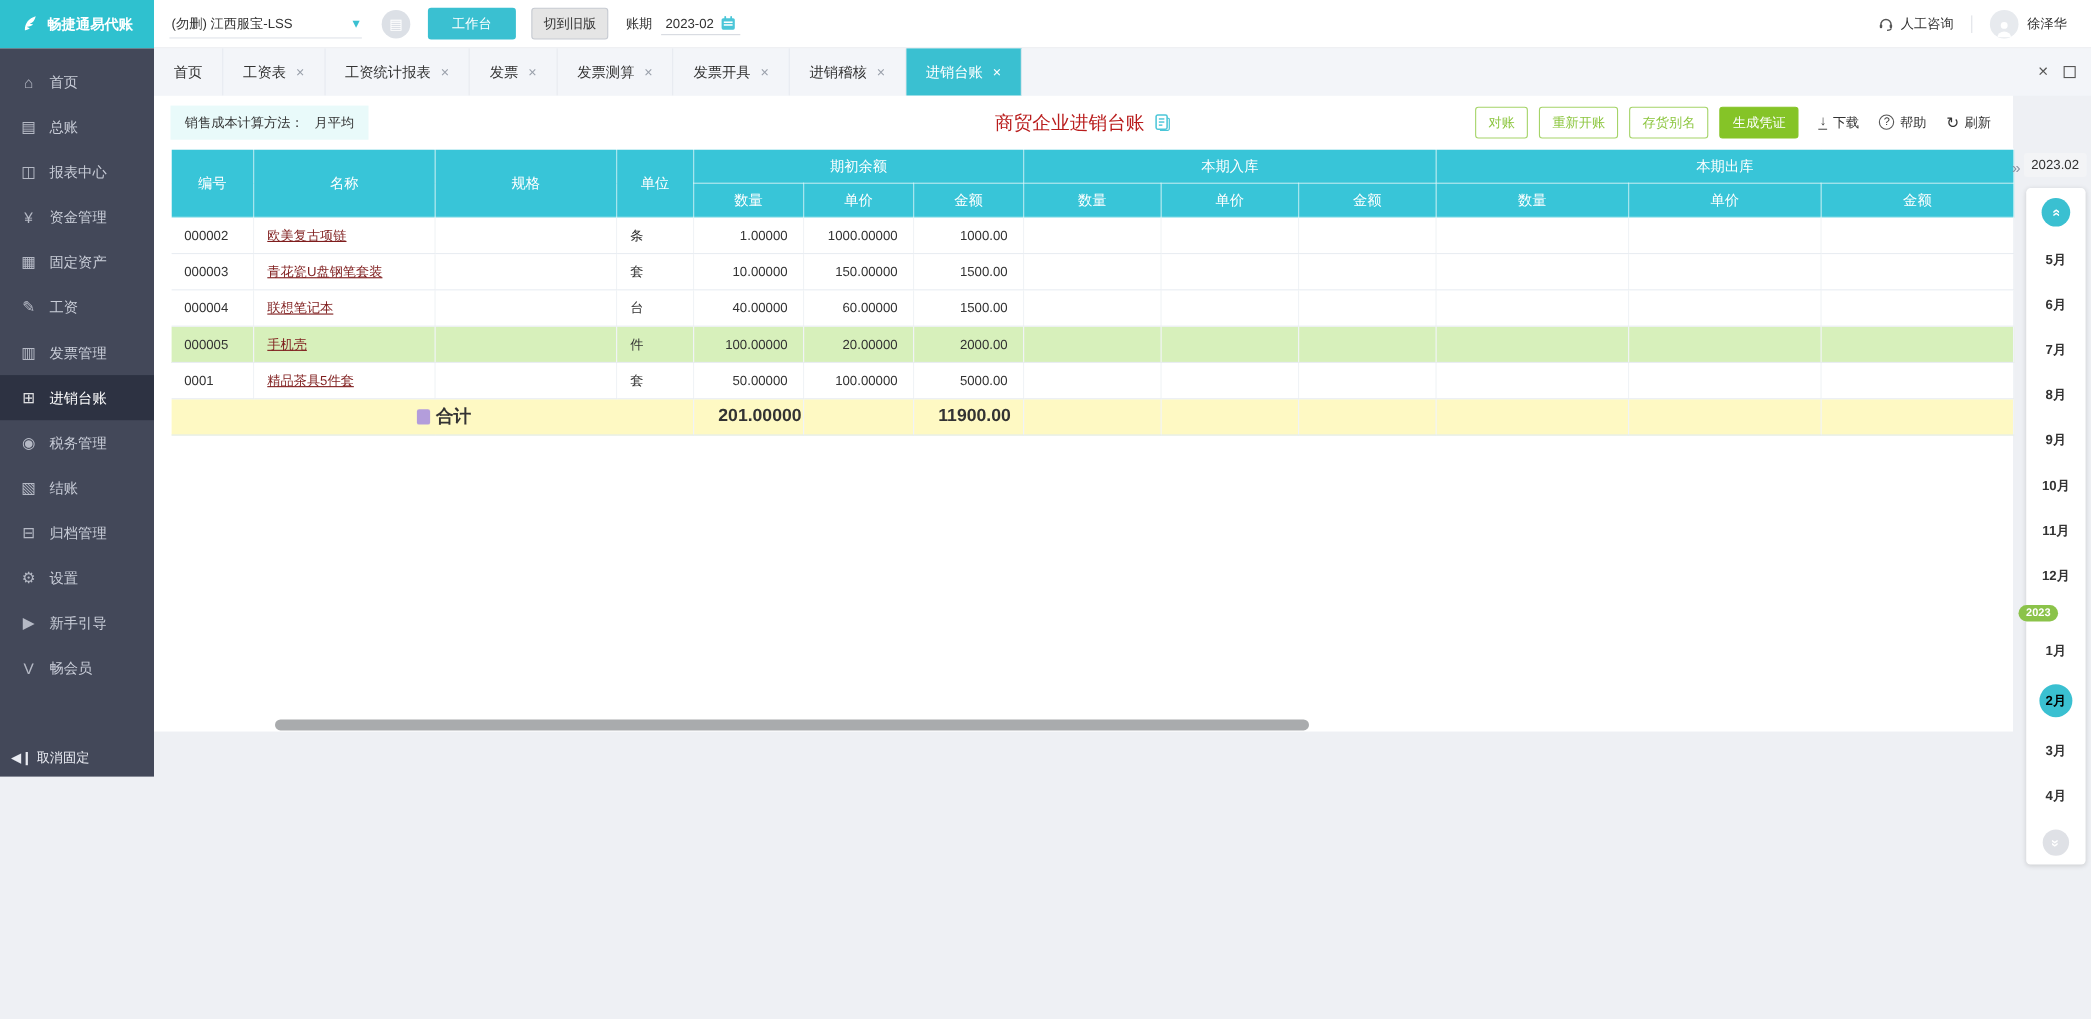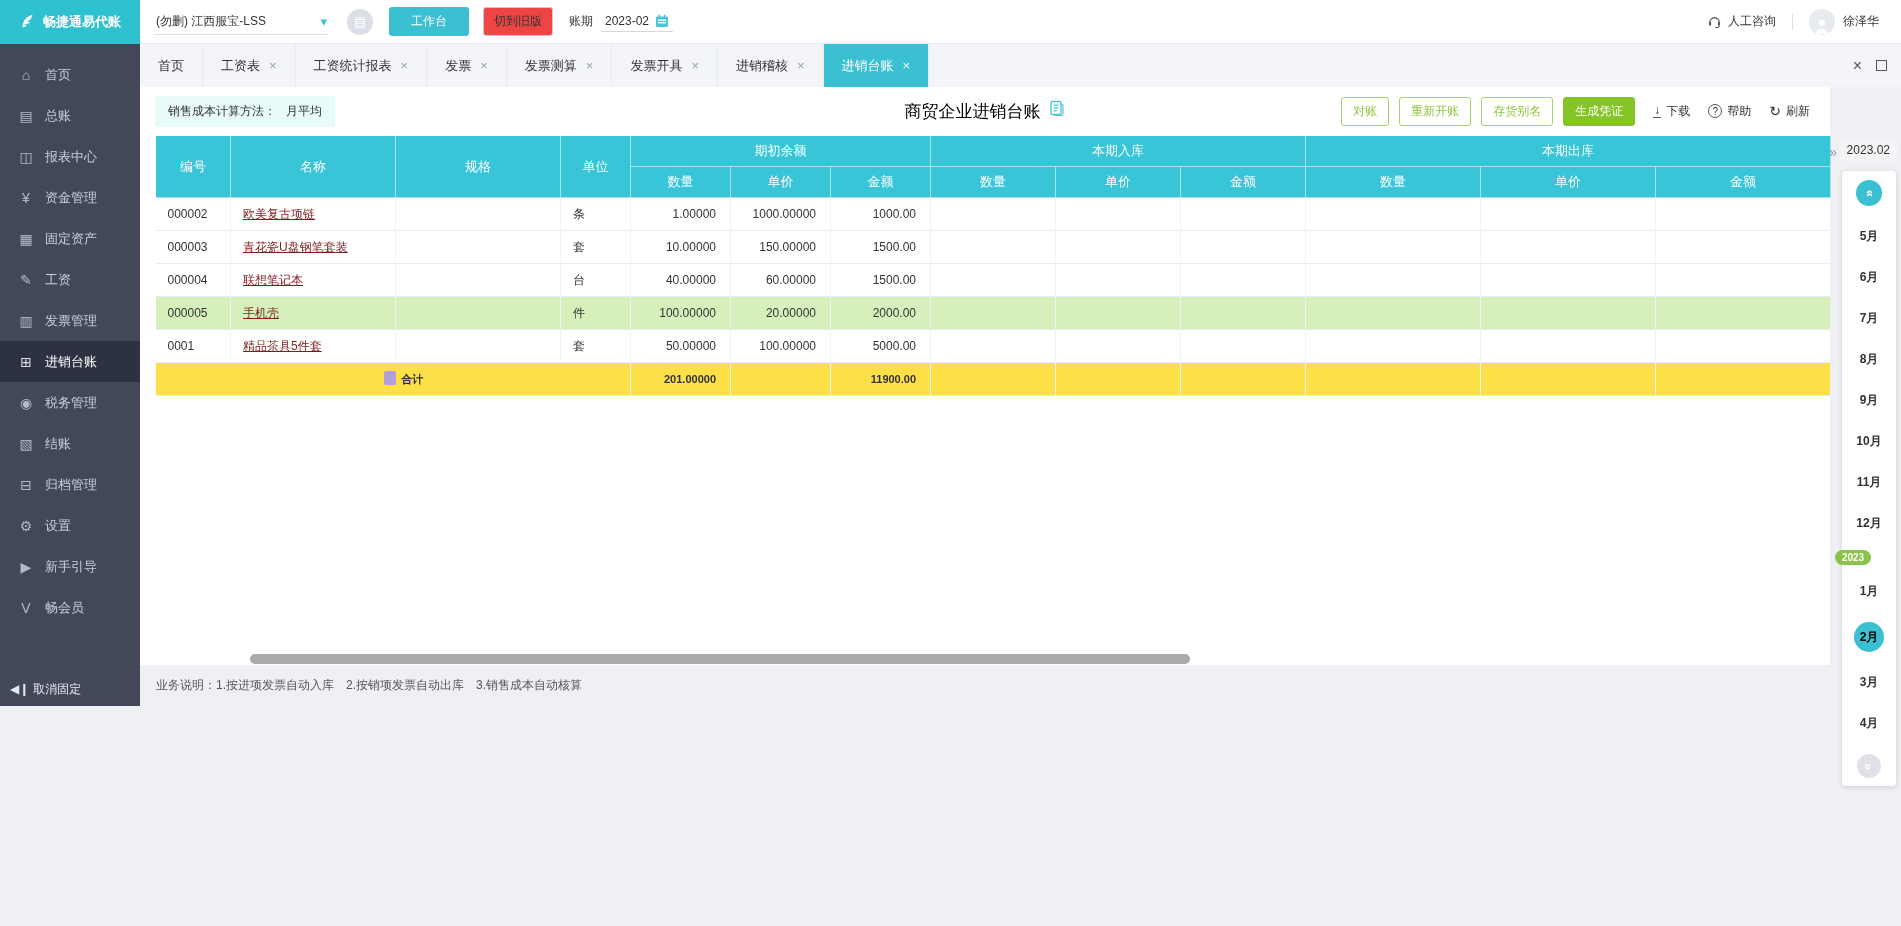--- a/index.html
+++ b/index.html
@@ -7,21 +7,21 @@
   body { font-family:"Liberation Sans","DejaVu Sans",sans-serif; font-size:12px; color:#333; background:#eef0f4; }
   .app { width:1901px; height:706px; display:flex; flex-direction:column; }
 
   
   .topbar { height:44px; background:#fff; display:flex; align-items:center; border-bottom:1px solid #e8eaee; flex:0 0 44px; }
   .logo { width:140px; height:44px; background:#2fc1cf; color:#fff; display:flex; align-items:center; justify-content:center; gap:6px; font-size:13px; font-weight:bold; flex:0 0 140px; }
   .company-select { margin-left:14px; width:175px; display:flex; align-items:center; justify-content:space-between; border-bottom:1px solid #dfe3e9; padding:4px 2px; cursor:pointer; }
   .company-select .chev { color:#3ac0d1; font-size:13px; }
   .doc-circle { width:26px; height:26px; border-radius:50%; background:#dce0e6; color:#fff; display:flex; align-items:center; justify-content:center; font-size:13px; margin-left:18px; }
   .btn-workbench { margin-left:16px; background:#3ac0d1; color:#fff; border:none; border-radius:3px; padding:6px 22px; font-size:12px; cursor:pointer; }
-  .btn-old { margin-left:14px; background:#ef4444; color:#333; border:1px solid #c6cad1; border-radius:3px; padding:5px 10px; font-size:12px; cursor:pointer; }
+  .btn-old { margin-left:14px; background:#e5e5e5; color:#333; border:1px solid #c6cad1; border-radius:3px; padding:5px 10px; font-size:12px; cursor:pointer; }
   .period-wrap { margin-left:16px; display:flex; align-items:center; gap:8px; }
   .period-value { border-bottom:1px solid #d5d9df; padding:3px 4px; display:flex; align-items:center; gap:6px; cursor:pointer; }
   .spacer { flex:1; }
   .support { display:flex; align-items:center; gap:6px; color:#333; cursor:pointer; }
   .v-div { width:1px; height:16px; background:#dfe2e7; margin:0 16px; }
   .avatar { width:26px; height:26px; border-radius:50%; background:#e7eaee; display:flex; align-items:end; justify-content:center; overflow:hidden; margin-right:8px; }
   .username { margin-right:22px; cursor:pointer; }
 
   
   .body { flex:1; display:flex; min-height:0; }
@@ -41,38 +41,38 @@
   .tab.active .x { color:#fff; }
   .tab-tools { margin-left:auto; display:flex; align-items:center; gap:14px; padding-right:14px; }
   .tab-close-all { font-size:16px; color:#555; cursor:pointer; }
   .fs-box { width:11px; height:11px; border:1.5px solid #555; cursor:pointer; }
 
   
   .content { flex:1; position:relative; min-height:0; }
   .card { position:absolute; left:0; top:0; right:71px; bottom:41px; background:#fff; }
   .card-toolbar { height:48px; display:flex; align-items:center; position:relative; padding:0 20px 0 15px; }
   .method-chip { background:#e9fafa; padding:7px 13px; font-size:12px; color:#333; display:flex; gap:10px; }
-  .page-title { position:absolute; left:50%; transform:translateX(-50%); display:flex; align-items:flex-start; gap:8px; font-size:17px; color:#000000; }
+  .page-title { position:absolute; left:50%; transform:translateX(-50%); display:flex; align-items:center; gap:8px; font-size:17px; color:#b91c1c; }
   .toolbar-right { margin-left:auto; display:flex; align-items:center; gap:10px; }
   .g-btn { border:1px solid #a5d468; color:#8cc63f; background:#fff; border-radius:3px; padding:5px 11px; font-size:12px; cursor:pointer; }
   .g-btn.solid { background:#85c427; border-color:#85c427; color:#fff; }
   .tool-link { display:flex; align-items:center; gap:5px; font-size:12px; color:#333; cursor:pointer; margin-left:8px; }
   .dl-ic { display:inline-block; border-bottom:1.5px solid #555; line-height:11px; font-size:12px; padding:0 1px 1px; }
   .q-ic { display:inline-flex; width:14px; height:14px; border:1.2px solid #555; border-radius:50%; align-items:center; justify-content:center; font-size:10px; }
   .rf-ic { font-size:14px; line-height:12px; }
 
   
   table { border-collapse:collapse; table-layout:fixed; width:1675px; margin-left:15px; }
   thead th { background:#38c5d8; color:#fff; font-weight:normal; font-size:13px; height:31px; border:1px solid rgba(255,255,255,.55); }
   tbody td { height:33px; font-size:12px; color:#333; border-bottom:1px solid #e9edf2; border-right:1px solid #f0f3f6; background:#fff; }
   td.l { text-align:left; padding-left:12px; }
   td.r { text-align:right; padding-right:14px; }
   td.name a { color:#7f1d1d; text-decoration:underline; cursor:pointer; }
   tr.hl td { background:#d7f0bb; }
-  tr.total td { background:#fde047; border-top:1px solid #e0ecf3; border-bottom:1px solid #e0ecf3; font-weight:bold; font-size:11px;padding-left:22px; }
+  tr.total td { background:#fef9c3; border-top:1px solid #e0ecf3; border-bottom:1px solid #e0ecf3; font-weight:bold; font-size:16px;padding-left:22px; }
   tr.total .sum-label { text-align:center; }
   .calc-ic { display:inline-block; width:12px; height:14px; background:#b39ddb; border-radius:2px; color:#fff; font-size:9px; line-height:14px; text-align:center; vertical-align:-2px; margin-right:5px; }
 
   .hscroll { position:absolute; bottom:1px; left:110px; width:940px; height:10px; border-radius:5px; background:#a9abad; cursor:pointer; }
 
   
   .footer-note { position:absolute; left:0; right:0; bottom:0; height:41px; background:#eef0f4; display:flex; align-items:center; padding-left:16px; color:#555; font-size:12px; }
 
   
   .collapse-ic { position:absolute; top:57px; right:64px; color:#8a93a3; font-size:14px; cursor:pointer; }
@@ -429,17 +429,16 @@
           <div class="year-badge">2023</div>
           <div class="m-item">1月</div>
           <div class="m-item active">2月</div>
           <div class="m-item">3月</div>
           <div class="m-item">4月</div>
           <div class="chev-circle down">
               <span>»</span>
             </div>
         </div>
 
-        <div class="footer-note">业务说明：1.按进项发票自动入库　2.按销项发票自动出库　3.销售成本自动核算</div>
       </div>
     </div>
   </div>
 </div>
 
 </body></html>

